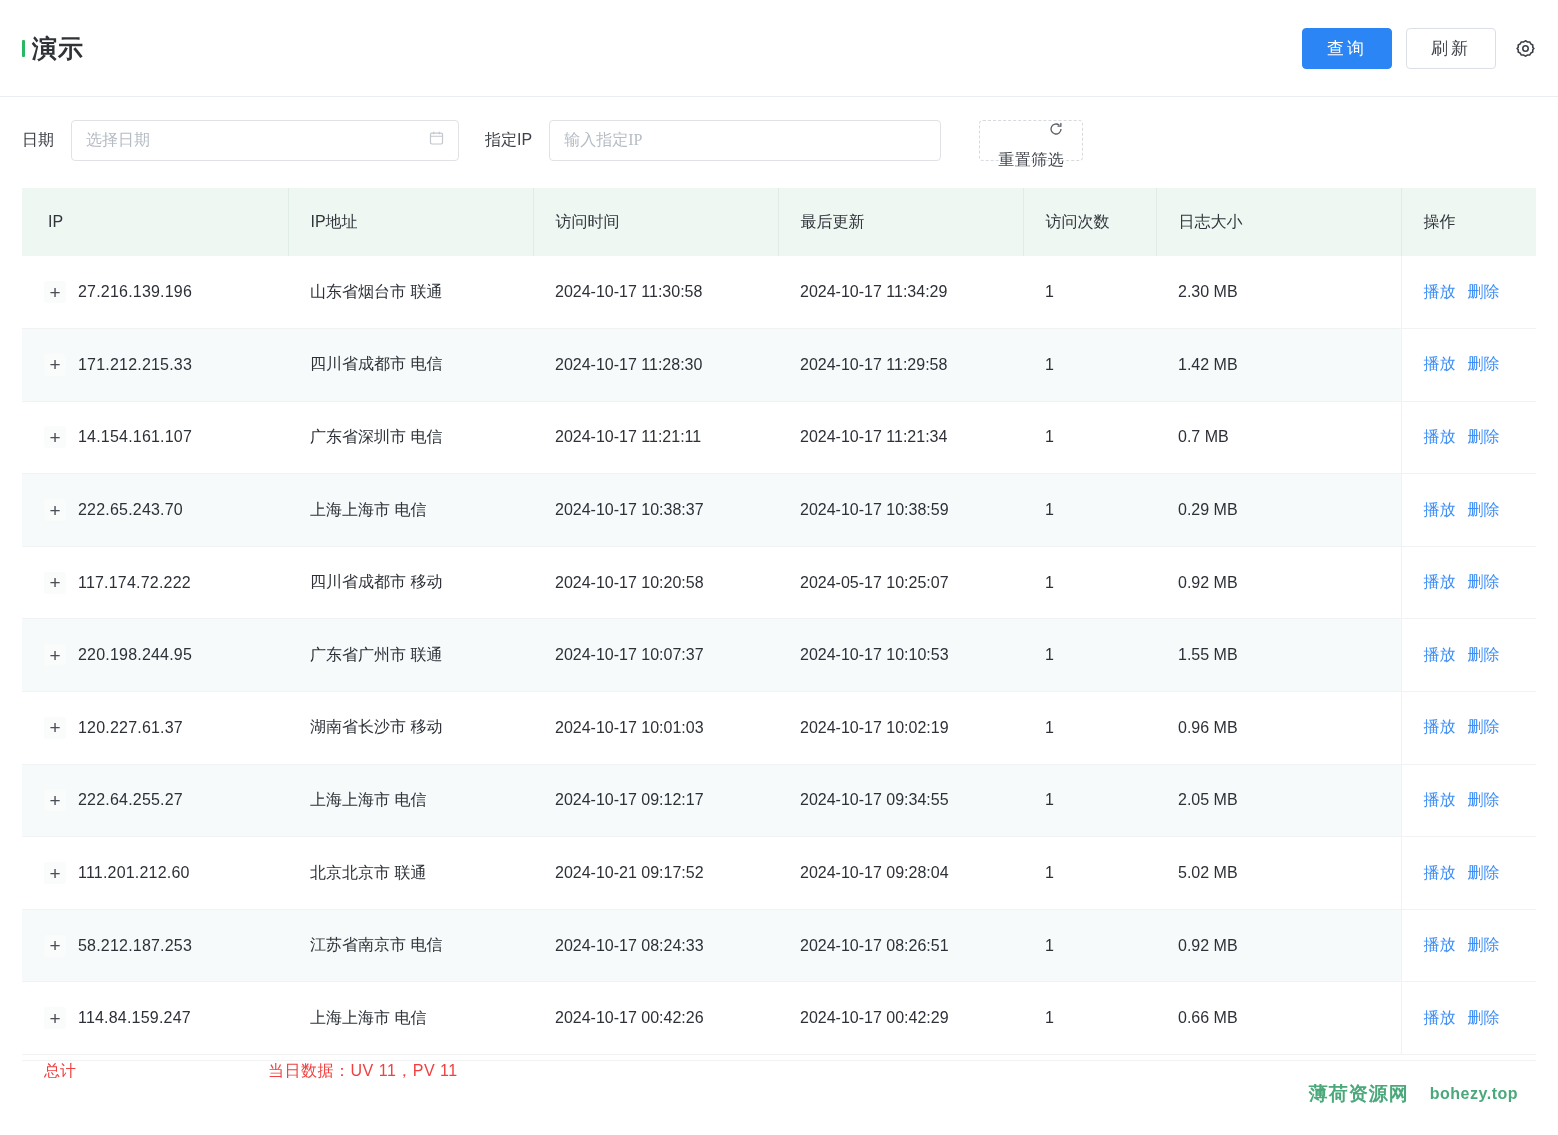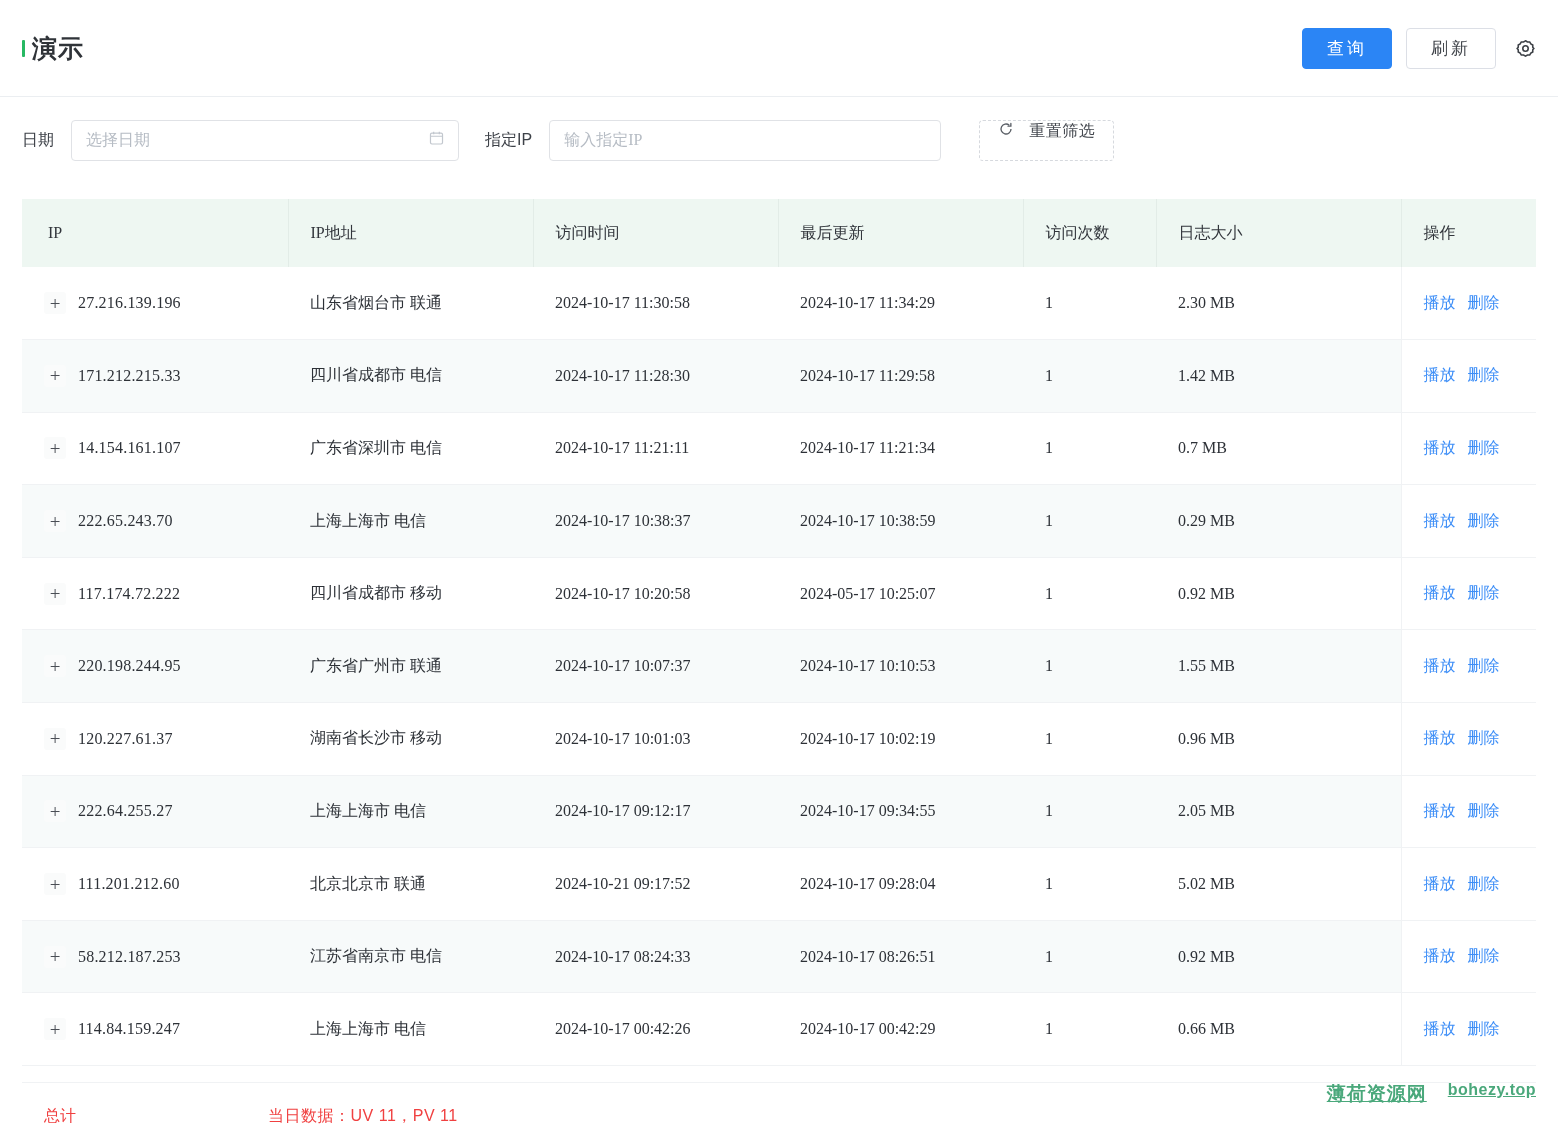--- a/index.html
+++ b/index.html
@@ -124,34 +124,34 @@
     transform: translateY(-50%);
     pointer-events: none;
   }
   .reset-btn {
     height: 41px;
     padding: 0 18px;
     border: 1px dashed #d6d9de;
     border-radius: 4px;
     background: #ffffff;
     display: inline-flex;
-    align-items: flex-start;
-    gap: 15px;
+    align-items: flex-end;
+    gap: 9px;
     cursor: pointer;
     font-size: 16px;
     color: #44484f;
     letter-spacing: .5px;
     font-family: inherit;
+    flex-direction: column;
   }
 
   
   .table-wrap {
-    margin: 16px 22px;
+    margin: 5px 22px;
     position: relative;
-    font-family: Liberation Serif, serif;
   }
   table.grid {
     width: 1514px;
     border-collapse: collapse;
     table-layout: fixed;
   }
   table.grid th, table.grid td {
     text-align: left;
     font-size: 16px;
     font-weight: 400;
@@ -204,41 +204,39 @@
   }
   .op-link:last-child { margin-right: 0; }
 
   
   .summary {
     width: 1514px;
     margin: 0 22px;
     border-top: 1px solid #f0f2f4;
     height: 68px;
     display: flex;
-    align-items: center;
     color: #f04040;
     font-size: 16px;
     font-weight: 500;
     position: relative;
   }
   .sum-total { width: 246px; padding-left: 22px; }
   .sum-data  { letter-spacing: .5px; }
 
   
   .watermark {
     position: absolute;
-    right: 22px;
+    right: 40px;
     bottom: 28px;
     display: flex;
-    align-items: flex-start;
+    align-items: center;
     gap: 10px;
     color: #4aa87b;
     font-weight: 700;
     pointer-events: none;
-    text-decoration: underline;
   }
   .wm-cn { font-size: 19px; letter-spacing: 1px; }
   .wm-en { font-size: 16px; letter-spacing: .5px; margin-left: 11px; }
 </style>
 </head>
 <body>
 
 <div class="topbar">
   <div class="page-title">
     <span class="title-accent"></span>

